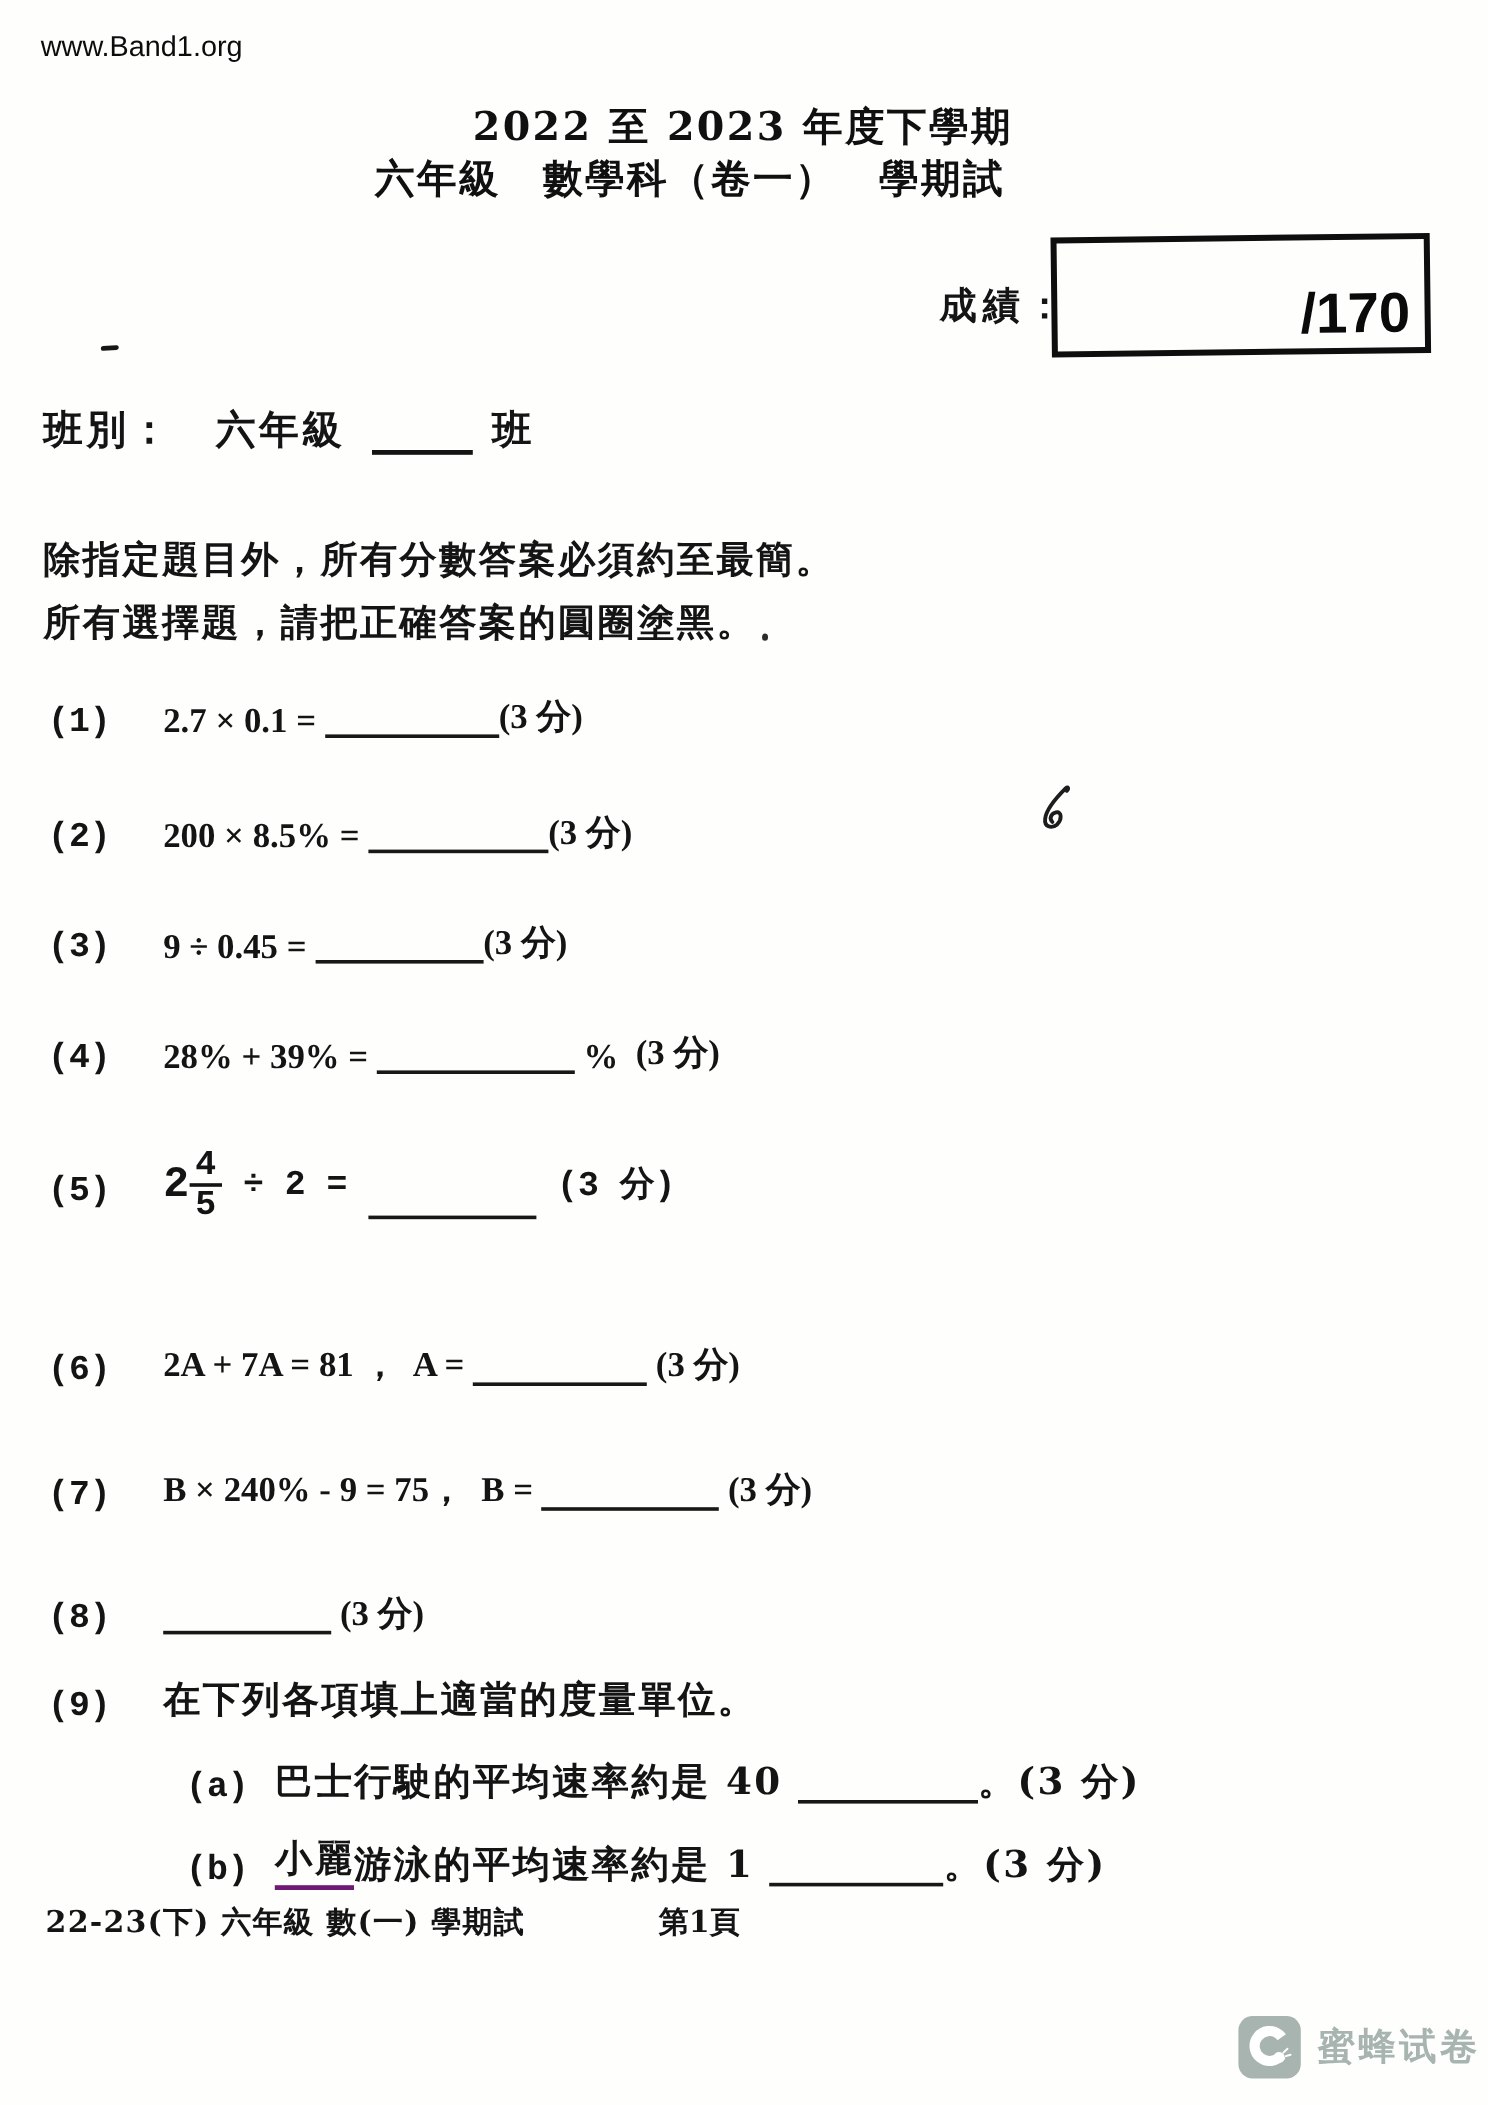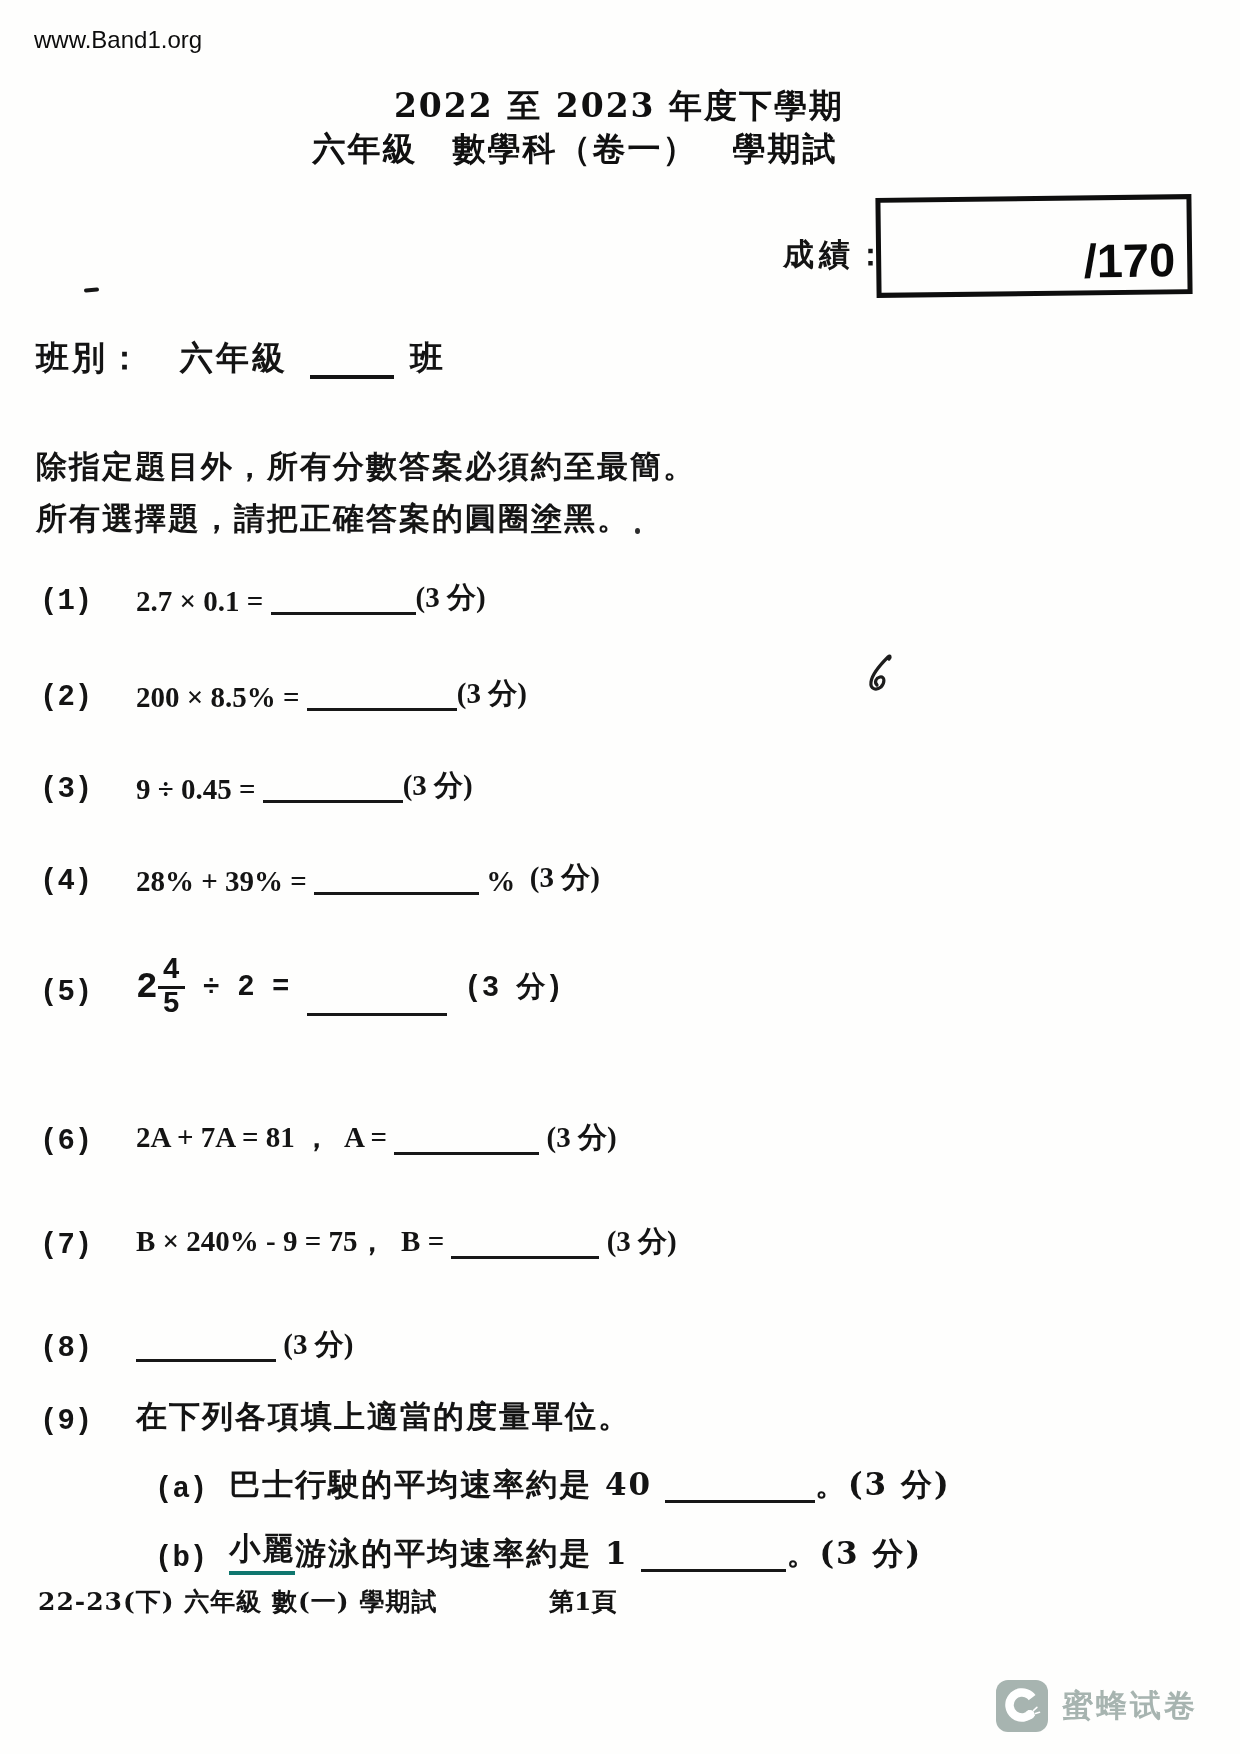--- a/index.html
+++ b/index.html
@@ -87,28 +87,28 @@
   }
   .frac .fd { border-top: 3px solid #141414; }
   .q5expr, .q5tail { font-family: "Liberation Mono", "DejaVu Sans Mono", monospace; font-weight: 700; font-size: 29px; }
   .q5blank { align-self: flex-end; margin-bottom: 24px; }
 
   
   .sub { left: 155px; display: flex; align-items: flex-end; white-space: pre; }
   .subA { top: 1464px; } .subB { top: 1528px; }
   .sublabel { font-family: "Liberation Mono", "DejaVu Sans Mono", monospace; font-weight: 700; font-size: 29px; margin-right: 22px; }
   .subtext { font-size: 31px; font-weight: 700; letter-spacing: 2px; }
-  .uname { border-bottom: 4px solid #0f766e; padding-bottom: 1px; }
+  .uname { border-bottom: 4px solid #701a75; padding-bottom: 1px; }
 
   
   .footer-left { left: 38px; top: 1585px; font-size: 25px; font-weight: 700; letter-spacing: 1px; }
   .footer-page { left: 549px; top: 1585px; font-size: 25px; font-weight: 700; }
 
   
-  .brand { left: 996px; top: 1680px; display: flex; align-items: center; text-align: right; }
+  .brand { left: 1032px; top: 1680px; display: flex; align-items: center; text-align: right; }
   .brand-icon { width: 52px; height: 52px; border-radius: 12px; background: #a7b4b0; flex: none; }
   .brand-text {
     font-family: "Liberation Sans", sans-serif;
     font-weight: 700; font-size: 31px; color: #a7b4b0;
     letter-spacing: 3px; margin-left: 14px;
   }
 
   .pen-mark { left: 864px; top: 654px; }
 </style>
 </head>

